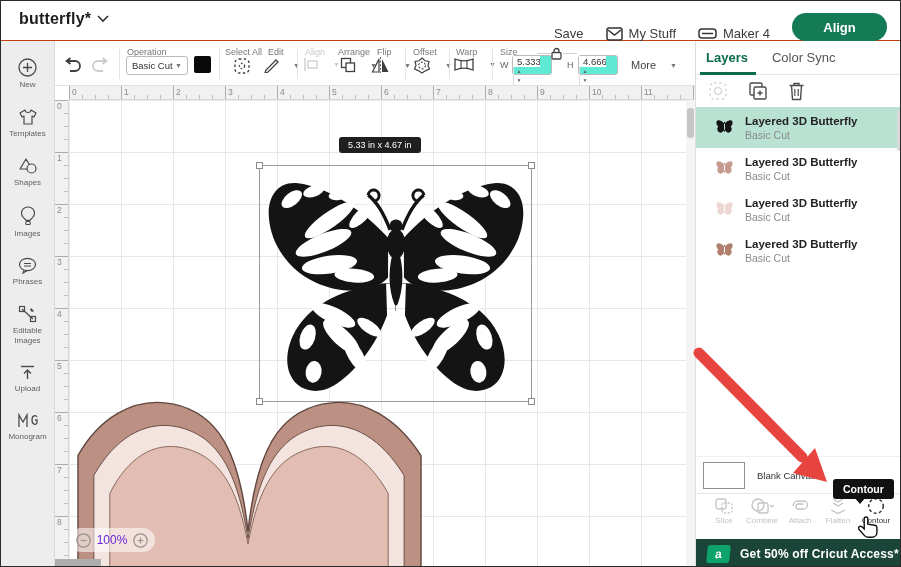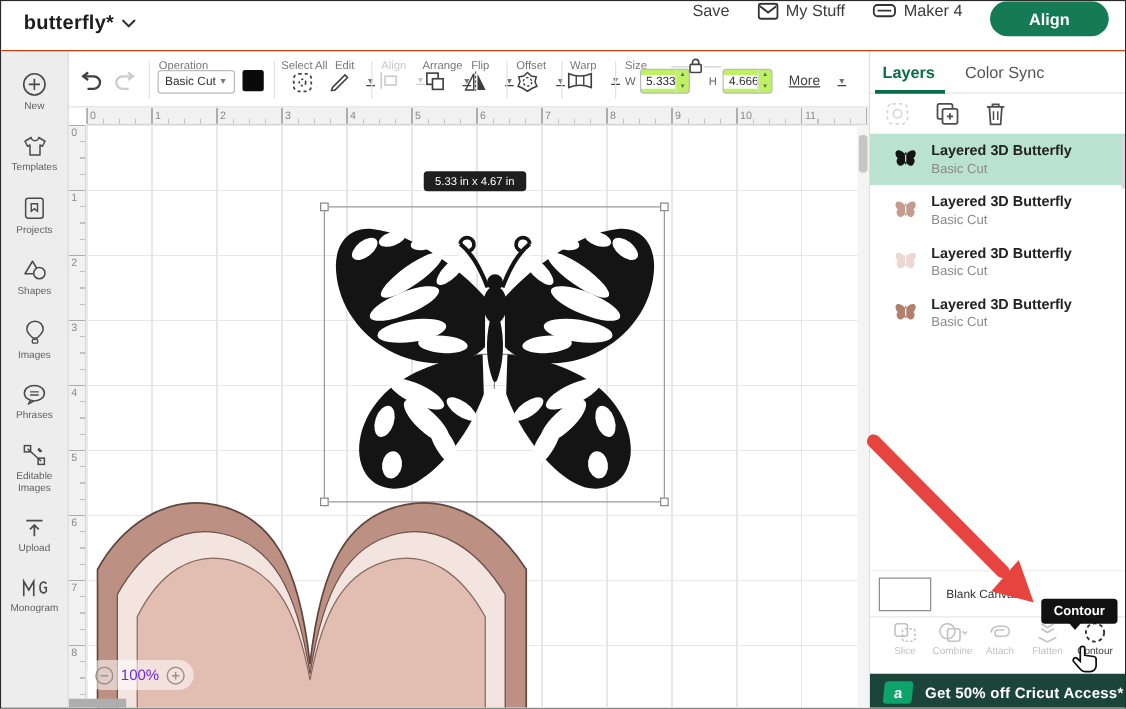--- a/index.html
+++ b/index.html
@@ -3,41 +3,41 @@
 <meta charset="utf-8">
 <style>
   * { margin:0; padding:0; box-sizing:border-box; }
   html,body { width:901px; height:567px; font-family:"Liberation Sans", sans-serif; background:#fff; }
   #app { position:relative; width:901px; height:567px; border:1px solid #2a2a2a; overflow:hidden; background:#fff; }
 
   
   #header { position:absolute; left:0; top:0; width:899px; height:40px; background:#fff; border-bottom:1px solid #c2410c; z-index:30; }
   #title-wrap { position:absolute; left:18px; top:9px; display:flex; align-items:center; gap:6px; cursor:pointer; }
   #title-wrap .title { font-size:16px; font-weight:bold; color:#1d1d1d; letter-spacing:.2px; }
-  .hdr-right { position:absolute; right:13px; top:0; height:40px; display:flex; align-items:flex-start; gap:22px; }
+  .hdr-right { position:absolute; right:13px; top:0; height:40px; display:flex; align-items:flex-end; gap:22px; }
   .hdr-item { display:flex; align-items:center; gap:6px; font-size:13px; color:#3c3c3c; cursor:pointer; }
   #make-btn { width:95px; height:28px; border:none; border-radius:15px; background:#157a56; color:#fff; font-size:13px; font-weight:bold; cursor:pointer; font-family:"Liberation Sans",sans-serif; }
 
   
   #sidebar { position:absolute; left:0; top:40px; width:54px; height:527px; background:#ededed; border-right:1px solid #dcdcdc; z-index:25; display:flex; flex-direction:column; align-items:center; padding-top:10px; gap:4px; }
   .side-item { width:54px; display:flex; flex-direction:column; align-items:center; gap:3px; padding:7px 0; cursor:pointer; color:#4a4a4a; }
   .side-item .slabel { font-size:8px; color:#5f5f5f; text-align:center; line-height:1.25; }
 
   
   #toolbar { position:absolute; left:54px; top:40px; width:640px; height:45px; background:#fff; border-bottom:1px solid #e0e0e0; z-index:20; }
   .tb-sep { position:absolute; top:8px; width:1px; height:30px; background:#e3e3e3; }
   .tb-label { position:absolute; top:6px; font-size:9px; color:#777; }
   .tb-label.dis { color:#c8c8c8; }
-  .tb-ico { position:absolute; top:16px; display:flex; align-items:center; gap:14px; color:#3f3f3f; cursor:pointer;text-decoration:underline; }
+  .tb-ico { position:absolute; top:16px; display:flex; align-items:center; gap:14px; color:#3f3f3f; cursor:pointer; }
   .tb-ico.dis { color:#cccccc; cursor:default; }
   .caret { font-size:7px; color:#777; }
   .caret.dis { color:#ccc; }
   #op-select { position:absolute; left:71px; top:15px; width:62px; height:19px; border:1px solid #bbb; border-radius:3px; font-size:9.5px; color:#333; display:flex; align-items:center; justify-content:space-between; padding:0 5px; cursor:pointer; background:#fff; }
   #op-swatch { position:absolute; left:139px; top:15px; width:17px; height:17px; background:#0a0a0a; border-radius:2px; cursor:pointer; }
-  .size-field { position:absolute; top:14px; width:40px; height:20px; border:1px solid #bbb; border-radius:3px; display:flex; align-items:center; background:#bef264; }
+  .size-field { position:absolute; top:14px; width:40px; height:20px; border:1px solid #bbb; border-radius:3px; display:flex; background:#5eead4;flex-direction:column; }
   .size-field input { width:27px; border:none; outline:none; font-size:9.5px; color:#333; padding-left:4px; font-family:"Liberation Sans",sans-serif; }
   .stepper { display:flex; flex-direction:column; width:11px; border-left:1px solid #ddd; height:100%; }
   .stepper span { font-size:5px; color:#666; text-align:center; line-height:9px; cursor:pointer; }
   .wh { position:absolute; top:19px; font-size:9px; color:#666; }
   #lock-wrap { position:absolute; left:496px; top:5px; color:#444; }
   .lock-line { position:absolute; top:12px; width:14px; height:5px; border-top:1px solid #cfcfcf; }
 
   
   #canvas { position:absolute; left:54px; top:85px; width:640px; height:482px; background:#fff; overflow:hidden; }
   #h-ruler { position:absolute; left:14px; top:0; width:626px; height:14px; background:#f1f1f1; border-bottom:1px solid #d8d8d8;
@@ -137,27 +137,20 @@
           <circle cx="9.5" cy="9.5" r="8.5" fill="none" stroke="#4a4a4a" stroke-width="1.3"></circle>
           <path d="M9.5 5v9M5 9.5h9" stroke="#4a4a4a" stroke-width="1.3"></path>
         </svg>
       <span class="slabel">New</span>
     </div>
     <div class="side-item">
       <svg width="20" height="18" viewBox="0 0 20 18">
           <path d="M7 2L2 5l2 4 2-1v8h8V8l2 1 2-4-5-3c0 1.5-1.3 2.5-3 2.5S7 3.5 7 2z" fill="none" stroke="#4a4a4a" stroke-width="1.2" stroke-linejoin="round"></path>
         </svg>
       <span class="slabel">Templates</span>
-    </div>
-    <div class="side-item">
-      <svg width="17" height="19" viewBox="0 0 17 19">
-          <rect x="1.5" y="1.5" width="14" height="16" rx="2" fill="none" stroke="#4a4a4a" stroke-width="1.2"></rect>
-          <path d="M6 6h5v6l-2.5-2L6 12z" fill="none" stroke="#4a4a4a" stroke-width="1.1"></path>
-        </svg>
-      <span class="slabel">Projects</span>
     </div>
     <div class="side-item">
       <svg width="20" height="18" viewBox="0 0 20 18">
           <path d="M8 2L14 12H2z" fill="none" stroke="#4a4a4a" stroke-width="1.2" stroke-linejoin="round"></path>
           <circle cx="13.5" cy="11.5" r="4.5" fill="#ededed" stroke="#4a4a4a" stroke-width="1.2"></circle>
         </svg>
       <span class="slabel">Shapes</span>
     </div>
     <div class="side-item">
       <svg width="16" height="20" viewBox="0 0 16 20">

